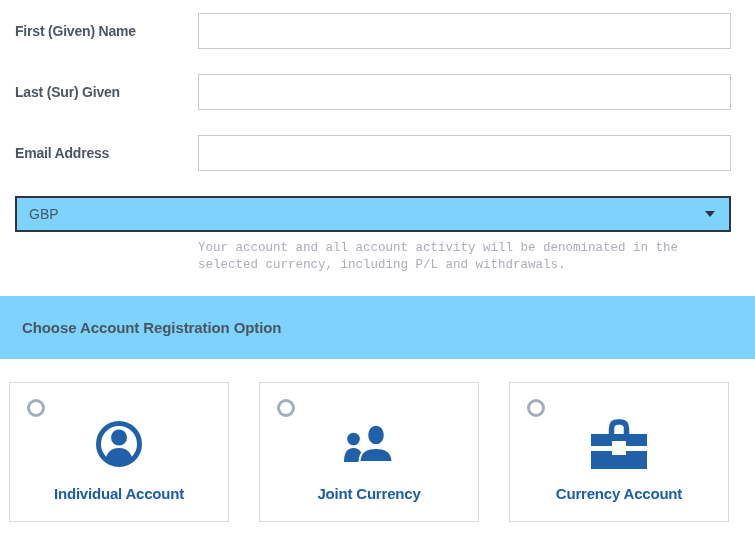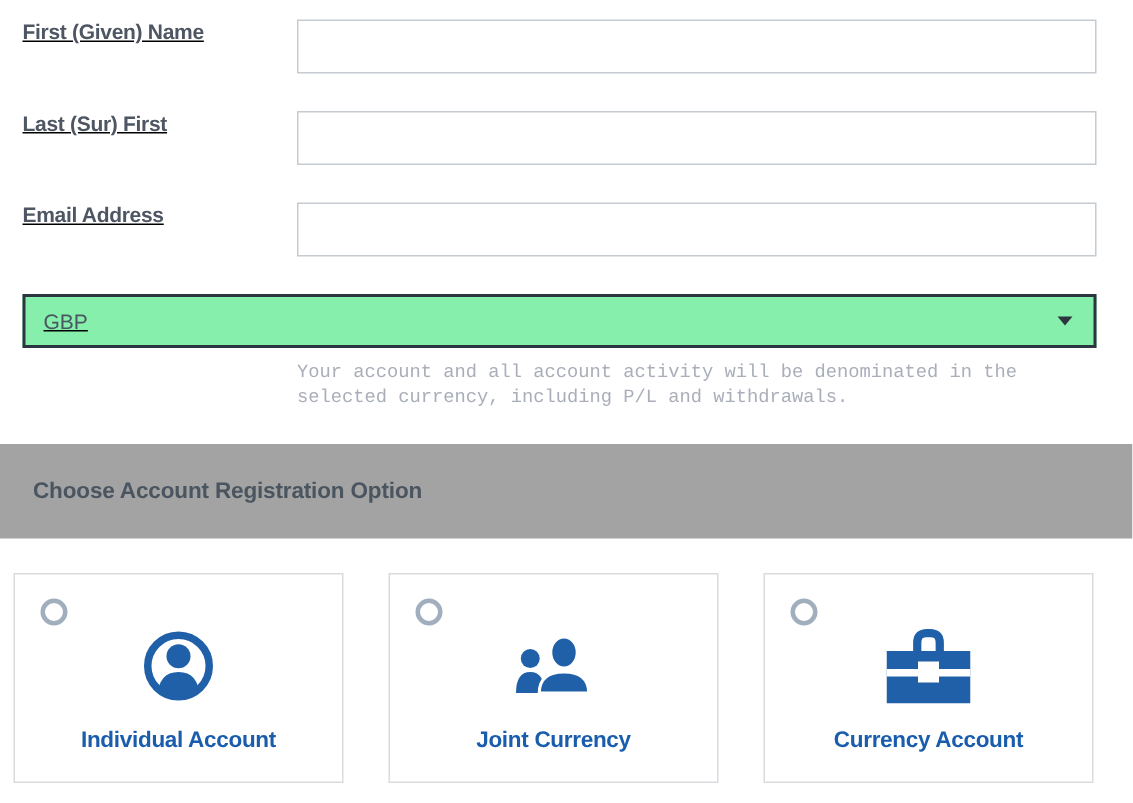--- a/index.html
+++ b/index.html
@@ -3,57 +3,57 @@
 <meta charset="utf-8">
 <style>
   * { margin:0; padding:0; box-sizing:border-box; }
   html,body { background:#ffffff; }
   body {
     width:755px; height:535px;
     font-family:"Liberation Sans", sans-serif;
     overflow:hidden;
   }
   .form-area { padding:13px 24px 0 15px; }
-  .form-row { display:flex; align-items:flex-start; margin-bottom:25px;text-decoration:underline; }
+  .form-row { display:flex; align-items:center; margin-bottom:25px; }
   .form-row.select-row { margin-bottom:8px; }
   .form-label {
     width:183px; flex-shrink:0;
     font-size:14px; font-weight:bold; color:#4d5662;
     letter-spacing:-0.2px;
   }
   .field-wrap { flex:1; position:relative; }
   .text-input {
     width:100%; height:36px;
     border:1px solid #c5cbd1; background:#fff;
     font-family:"Liberation Sans", sans-serif;
     font-size:14px; color:#4a5662; padding:0 12px;
     outline:none;
   }
   .select-box {
     width:100%; height:23px;
-    border:2px solid #2d3640; background:#86efac;
+    border:2px solid #2d3640; background:#7dd3fc;
     display:flex; align-items:center;
     padding:16px 12px; cursor:pointer;
     font-size:14px; color:#4a5662;
     position:relative;
   }
   .select-caret {
     position:absolute; right:14px; top:50%; margin-top:-3px;
     width:0; height:0;
     border-left:5px solid transparent;
     border-right:5px solid transparent;
     border-top:6px solid #2d3640;
   }
   .helper-text {
     margin-left:183px; max-width:531px;
     font-size:12.5px; line-height:1.35; color:#a9aeb9;font-family:Liberation Mono, monospace;
   }
   .section-band {
     margin-top:22px; height:63px; width:755px;
-    background:#a3a3a3;
+    background:#7dd3fc;
     display:flex; align-items:center;
     padding-left:22px;
   }
   .section-band h2 {
     font-size:15px; font-weight:bold; color:#4a5560;
     letter-spacing:-0.1px;
   }
   .cards-row {
     display:flex; gap:30px;
     margin:23px 0 0 9px;
@@ -87,21 +87,21 @@
 <div class="form-area">
 
   <div class="form-row">
     <label class="form-label">First (Given) Name</label>
     <div class="field-wrap">
       <input type="text" class="text-input" value="" style="">
     </div>
   </div>
 
   <div class="form-row">
-    <label class="form-label">Last (Sur) First</label>
+    <label class="form-label">Last (Sur) Given</label>
     <div class="field-wrap">
       <input type="text" class="text-input" value="" style="">
     </div>
   </div>
 
   <div class="form-row">
     <label class="form-label">Email Address</label>
     <div class="field-wrap">
       <input type="text" class="text-input" value="" style="">
     </div>

